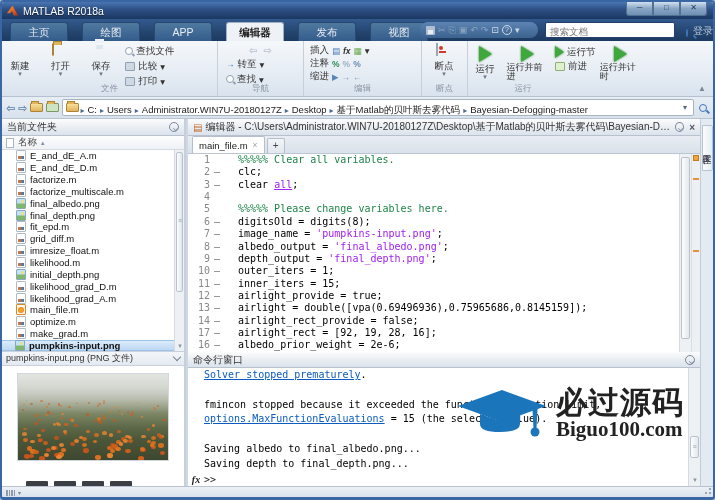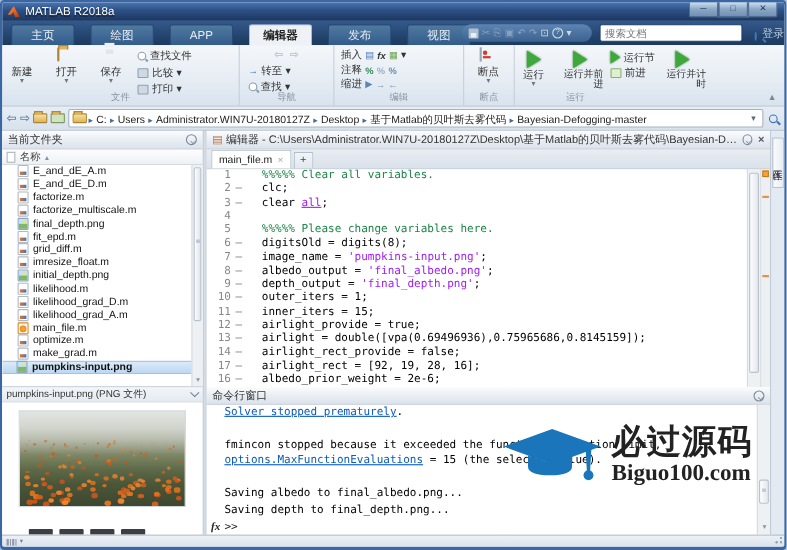--- a/index.html
+++ b/index.html
@@ -46,21 +46,21 @@
   .mag:after{content:"";position:absolute;left:6px;top:6px;width:4px;height:1.5px;background:#3f76b5;transform:rotate(45deg);}
   .login{position:absolute;right:0;top:5px;font-size:10px;color:#b9c9dc;margin-left:23px;}
   
   .ribbon{position:absolute;left:0;top:39px;right:0;height:56px;
     background:linear-gradient(180deg,#f4f7fa 0%,#e7edf4 55%,#d9e3ee 100%);border-bottom:1px solid #b6c2d0;}
   .rgroup{position:absolute;top:0;bottom:0;border-right:1px solid #c6cfda;}
   .glabel{position:absolute;left:0;right:0;bottom:1px;text-align:center;font-size:8.5px;color:#8a95a3;}
   .bigbtn{display:inline-flex;flex-direction:column;align-items:center;width:36px;padding-top:3px;
     font-size:9.5px;color:#333;vertical-align:top;}
   .bigbtn .cap{color:#6b7686;font-size:7px;line-height:5px;}
-  .blabel{line-height:11px;text-align:right;}
+  .blabel{line-height:11px;text-align:left;}
   .ic16{width:16px;height:14px;position:relative;margin-bottom:2px;}
   .ic-new{background:linear-gradient(180deg,#ffd96b,#f0a51f);width:12px;height:12px;margin:1px 2px;
     clip-path:polygon(35% 0,65% 0,65% 35%,100% 35%,100% 65%,65% 65%,65% 100%,35% 100%,35% 65%,0 65%,0 35%,35% 35%);}
   .ic-open{width:15px;height:10px;margin-top:3px;background:linear-gradient(180deg,#f7e09b,#e0b45a);
     border:1px solid #ad8434;border-radius:1px;position:relative;}
   .ic-open:before{content:"";position:absolute;left:0;top:-3px;width:7px;height:3px;background:#e0b45a;border:1px solid #ad8434;border-bottom:none;}
   .ic-save{width:13px;height:12px;margin:1px auto;background:linear-gradient(180deg,#9db2c8,#67809c);border-radius:2px;position:relative;}
   .ic-save:before{content:"";position:absolute;left:3px;top:1px;width:7px;height:4px;background:#dfe7ee;}
   .ic-save:after{content:"";position:absolute;left:2px;bottom:1px;width:9px;height:4px;background:#eef2f6;}
   .smallcol{display:inline-flex;flex-direction:column;margin-left:2px;padding-top:4px;vertical-align:top;gap:3px;}
@@ -375,41 +375,45 @@
           <div class="frow">
             <span class="fic m"></span>
             <span class="fname">factorize.m</span>
           </div>
           <div class="frow">
             <span class="fic m"></span>
             <span class="fname">factorize_multiscale.m</span>
           </div>
           <div class="frow">
             <span class="fic png"></span>
+            <span class="fname">final_albedo.png</span>
+          </div>
+          <div class="frow">
+            <span class="fic png"></span>
             <span class="fname">final_depth.png</span>
           </div>
           <div class="frow">
             <span class="fic m"></span>
             <span class="fname">fit_epd.m</span>
           </div>
           <div class="frow">
             <span class="fic m"></span>
             <span class="fname">grid_diff.m</span>
           </div>
           <div class="frow">
             <span class="fic m"></span>
             <span class="fname">imresize_float.m</span>
+          </div>
+          <div class="frow">
+            <span class="fic m"></span>
+            <span class="fname">likelihood.m</span>
           </div>
           <div class="frow">
             <span class="fic png"></span>
             <span class="fname">initial_depth.png</span>
-          </div>
-          <div class="frow">
-            <span class="fic m"></span>
-            <span class="fname">likelihood.m</span>
           </div>
           <div class="frow">
             <span class="fic m"></span>
             <span class="fname">likelihood_grad_D.m</span>
           </div>
           <div class="frow">
             <span class="fic m"></span>
             <span class="fname">likelihood_grad_A.m</span>
           </div>
           <div class="frow">

